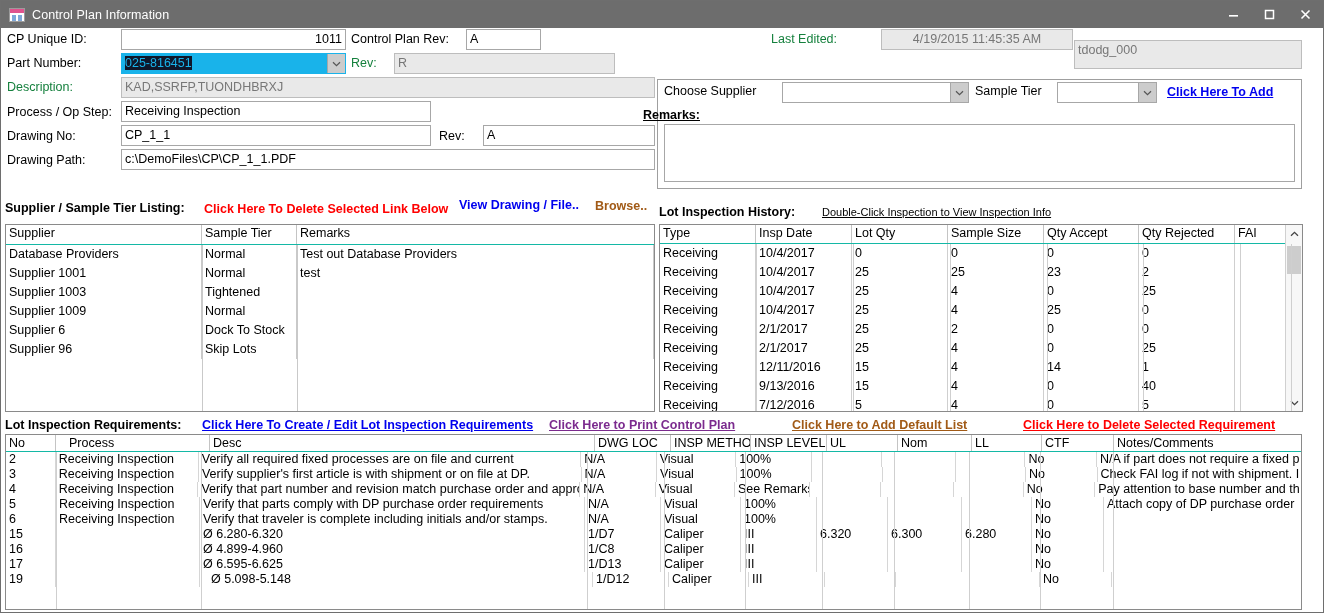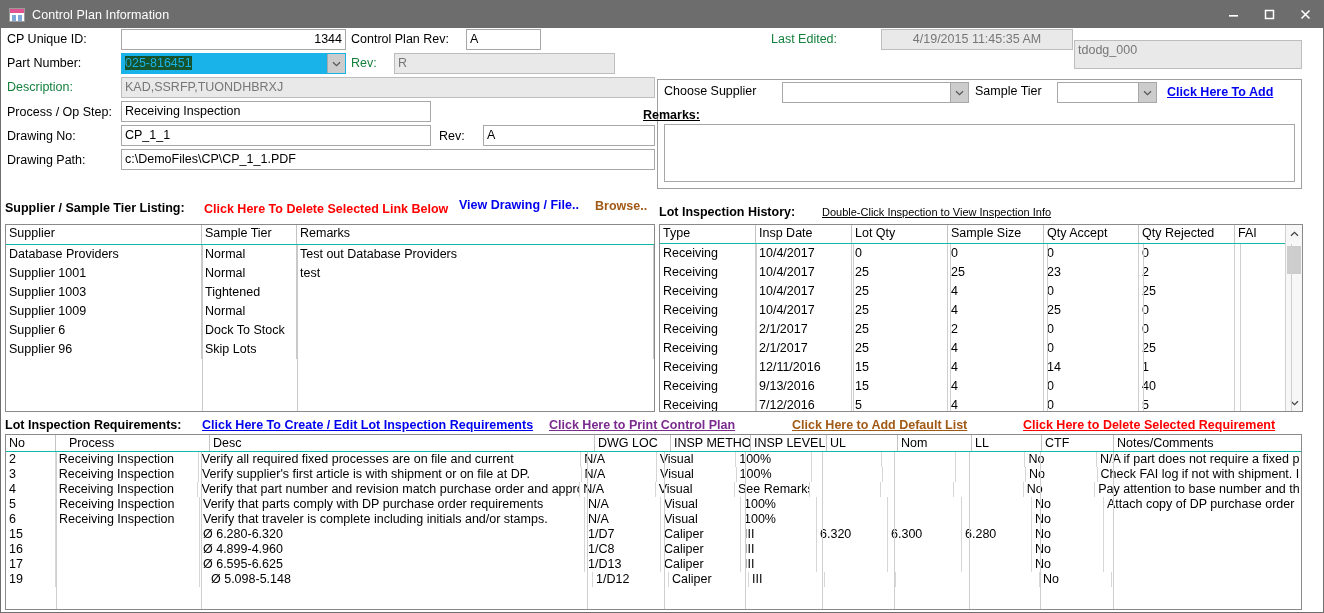--- a/index.html
+++ b/index.html
@@ -114,21 +114,21 @@
   .combo .combo-val {
     flex: 1 1 auto;
     font-size: 12.5px;
     line-height: 18px;
     padding: 0 3px;
     white-space: nowrap;
     overflow: hidden;
   }
   .combo.sel { background: #19b3ea; border-color: #19b3ea; }
   .combo.sel .combo-val { color: #19b3ea; }
-  .combo.sel .combo-val > span { background: #14532d; color: #19b3ea; }
+  .combo.sel .combo-val > span { background: #0f172a; color: #19b3ea; }
   .combo .combo-arrow {
     flex: 0 0 18px;
     background: #cccccc;
     border-left: 1px solid #a7a7a7;
     display: flex; align-items: center; justify-content: center;
   }
   .combo .combo-arrow svg { display: block; }
 
   
   .lnk {
@@ -270,21 +270,21 @@
         <svg width="13" height="13" viewBox="0 0 13 13">
             <path d="M2.5 2.5 L10.5 10.5 M10.5 2.5 L2.5 10.5" stroke="#ffffff" stroke-width="1.6" fill="none"></path>
           </svg>
       </div>
     </div>
   </div>
 
   <div id="content">
 
     <div class="lbl" style="left:6px; top:4px;">CP Unique ID:</div>
-    <div class="fld ralign" style="left:120px; top:1px; width:225px; height:21px;">1344</div>
+    <div class="fld ralign" style="left:120px; top:1px; width:225px; height:21px;">1011</div>
 
     <div class="lbl" style="left:350px; top:4px;">Control Plan Rev:</div>
     <div class="fld" style="left:465px; top:1px; width:75px; height:21px;">A</div>
 
     <div class="lbl" style="left:6px; top:28px;">Part Number:</div>
     <div class="combo sel" style="left:120px; top:25px; width:225px; height:21px;">
       <div class="combo-val"><span>025-816451</span></div>
       <div class="combo-arrow">
         <svg width="9" height="6" viewBox="0 0 9 6">
             <path d="M1 1.3 L4.5 4.7 L8 1.3" stroke="#555" stroke-width="1.2" fill="none"></path>

